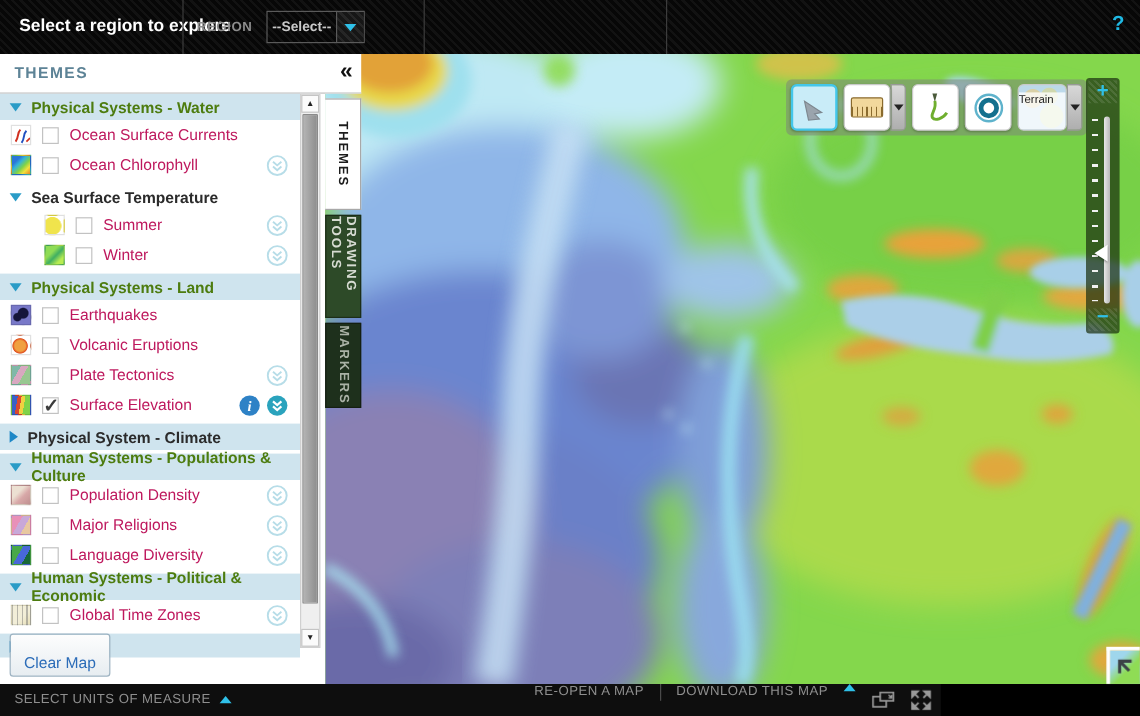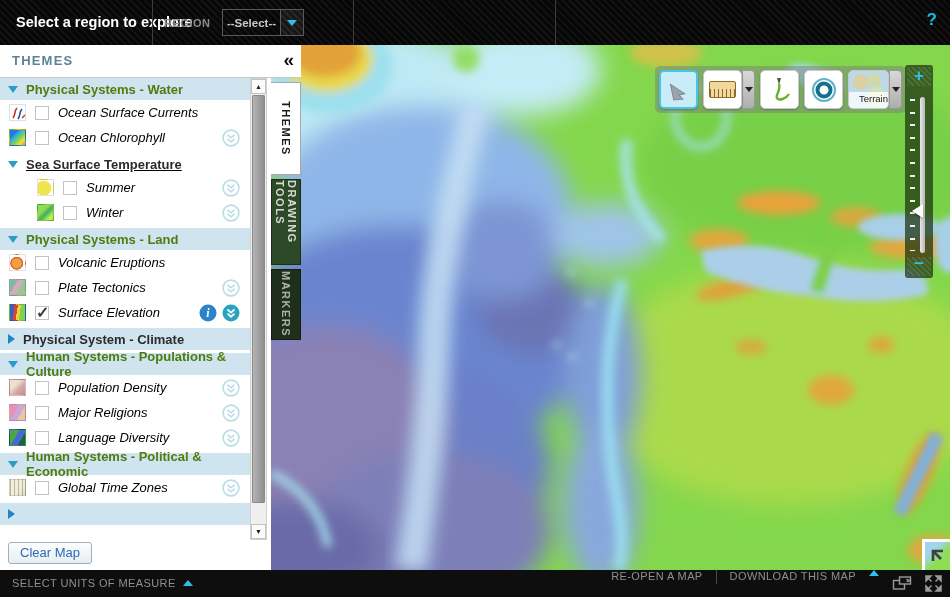--- a/index.html
+++ b/index.html
@@ -48,23 +48,23 @@
   .ruler-glyph { width:27px; height:17px; border:1px solid #8a6b2e; border-radius:2px;
     background:#f2d89c repeating-linear-gradient(90deg,#8a6b2e 0 1px,transparent 1px 4px);
     background-size:100% 55%; background-repeat:no-repeat; background-position:bottom; }
   .terrain-btn { width:41px; height:39px; border-radius:5px; border:1px solid #c9c9c9;
     overflow:hidden; position:relative; cursor:pointer;
     background:
       radial-gradient(circle at 30% 30%, #d9d0a6 0 20%, transparent 22%),
       radial-gradient(circle at 65% 25%, #cfd8ae 0 18%, transparent 20%),
       radial-gradient(circle at 70% 70%, #cfe3b2 0 25%, transparent 27%),
       #bcd9ea; }
-  .terrain-btn .lbl { position:absolute; left:0; right:0; bottom:0; height:16px;
+  .terrain-btn .lbl { position:absolute; left:0; right:0; bottom:0; height:31px;
     background:rgba(255,255,255,.78); color:#1a1a1a; font-size:9.5px;
-    text-align:right; line-height:13px; }
+    text-align:left; line-height:13px; }
 
   
   #zoom-ctl { position:absolute; left:634px; top:20px; width:28px; height:213px;
     background:rgba(28,48,16,.72); border-radius:3px; }
   .zoom-btn { position:absolute; left:2px; width:24px; height:19px; cursor:pointer;
     background:repeating-linear-gradient(45deg,rgba(255,255,255,.10) 0 2px,transparent 2px 4px);
     color:#2fc0e8; font-size:17px; font-weight:bold; text-align:center; line-height:17px; }
   #zoom-in { top:2px; } #zoom-out { bottom:2px; line-height:14px; }
   #zoom-track { position:absolute; left:15px; top:32px; width:5px; height:156px;
     background:linear-gradient(90deg,#e8e8e8,#b8b8b8); border-radius:3px; cursor:pointer; }
@@ -90,34 +90,34 @@
 
   #sidebar { position:absolute; left:0; top:78px; width:271px; height:492px;
     background:#fff; }
   #layer-list { position:absolute; left:0; top:0; width:250px; height:470px;
     overflow:hidden; }
 
   .sect { height:22px; margin-top:3px; display:flex; align-items:center; gap:8px;
     padding-left:8px; background:#cfe4ee; cursor:pointer; }
   .sect .lbl { font-size:13px; font-weight:bold; }
   .sect.exp .lbl { color:#4d7c0f; }
-  .sect.sub { background:#fff;text-decoration:underline; } .sect.sub .lbl, .sect.col .lbl { color:#2b2b2b; }
+  .sect.sub { background:#fff; } .sect.sub .lbl, .sect.col .lbl { color:#2b2b2b; }
   .tri-down-teal { width:0;height:0;border-left:5px solid transparent;
     border-right:5px solid transparent;border-top:7px solid #2a9cc7; }
   .tri-right-blue { width:0;height:0;border-top:5px solid transparent;
     border-bottom:5px solid transparent;border-left:7px solid #1e88c7; }
 
   .row { height:25px; display:flex; align-items:center; gap:9px; padding-left:9px; }
   .row.indent { padding-left:37px; }
   .licon { width:17px; height:17px; flex:none; border:1px solid rgba(0,0,0,.12); }
   .cb { width:14px; height:14px; border:1px solid #c2c2c2; background:#fff;
     flex:none; position:relative; cursor:pointer; }
   .cb.checked::after { content:"\2713"; position:absolute; left:0; top:-4px;
     font-size:16px; font-weight:bold; color:#3c3c3c; }
-  .rlbl { font-size:13px; color:#000000; flex:1;font-style:italic; }
+  .rlbl { font-size:13px; color:#be185d; flex:1; }
   .trail { display:flex; gap:5px; margin-right:10px; }
   .i-ocean-chlorophyll { background:linear-gradient(135deg,#2a76d8 0 25%,#35b4d8 40%,#7fd348 60%,#f2e13c 78%,#e8862a 100%); }
   .i-summer { background:radial-gradient(circle at 38% 55%,#f0e44c 0 58%,#fff 62%); }
   .i-winter { background:linear-gradient(135deg,#8fdc55 0 35%,#3fae62 55%,#b8ec52 80%); }
   .i-earthquakes { background:radial-gradient(circle at 30% 62%,#15153a 0 3px,transparent 4px),
     radial-gradient(circle at 62% 40%,#15153a 0 4px,transparent 5px),#7878c8; }
   .i-volcanic-eruptions { background:radial-gradient(circle at 45% 55%,#f0a040 0 38%,#e05020 52%,#fff 58%),
     radial-gradient(circle at 75% 30%,#e05020 0 18%,transparent 20%),#fff; }
   .i-plate-tectonics { background:linear-gradient(120deg,#7fb8a8 0 32%,#d8a8c0 32% 58%,#98c890 58%); }
   .i-surface-elevation { background:linear-gradient(100deg,#3a60c8 0 28%,#d84830 28% 46%,#f0d040 46% 64%,#7fd348 64%); }
@@ -131,38 +131,38 @@
   #sb { position:absolute; left:250px; top:0; width:17px; height:462px;
     background:#efefef; border:1px solid #d0d0d0; }
   .sb-btn { position:absolute; left:0; width:15px; height:15px; background:#fbfbfb;
     border:1px solid #c4c4c4; color:#222; font-size:7px; text-align:center;
     line-height:14px; cursor:pointer; }
   #sb-up { top:0; } #sb-down { bottom:0; }
   #sb-thumb { position:absolute; left:1px; top:16px; width:13px; height:408px;
     background:linear-gradient(90deg,#b4b4b4,#8e8e8e); border:1px solid #8a8a8a;
     border-radius:1px; cursor:pointer; }
 
-  #clear-map { position:absolute; left:8px; bottom:6px; padding:2px 11px 3px;
+  #clear-map { position:absolute; left:8px; bottom:6px; padding:16px 11px 3px;
     font-size:13px; color:#2b6cb8; background:linear-gradient(#fdfdfd,#e7edf1);
     border:1px solid #9cb2c1; border-radius:3px; cursor:pointer;
     font-family:"Liberation Sans", sans-serif; }
 
   
   .vtab { position:absolute; left:271px; width:30px; display:flex;
     align-items:center; justify-content:center; cursor:pointer;
     writing-mode:vertical-rl; font-size:11px; font-weight:bold; letter-spacing:1.5px; }
   #tab-themes { top:82px; height:93px; background:#fff; color:#1c1c1c;
     border:1px solid #a8a8a8; border-left:none; }
   #tab-drawing { top:179px; height:86px; background:#2d4a28; color:#d6dbd2;
     border:1px solid #1c2e18; }
   #tab-markers { top:269px; height:71px; background:#1e301c; color:#aab2a6;
     border:1px solid #141f12; }
 
   
-  #bottombar { position:absolute; left:0; top:570px; width:950px; height:27px;
+  #bottombar { position:absolute; left:0; top:570px; width:784px; height:27px;
     background:#0e0e0e; }
   #units { position:absolute; left:12px; top:7px; color:#8f8f8f; font-size:11px;
     letter-spacing:.4px; cursor:pointer; }
   .tri-up-cyan { width:0;height:0;border-left:5px solid transparent;
     border-right:5px solid transparent;border-bottom:6px solid #2fc0e8; }
   #units-tri { position:absolute; left:183px; top:10px; cursor:pointer; }
   #bb-right { position:absolute; right:8px; top:0; height:27px; display:flex;
     gap:13px; }
   #bb-right .lnk { color:#8f8f8f; font-size:11px; letter-spacing:.4px; cursor:pointer; }
   #bb-right .sep { width:1px; height:14px; background:#4a4a4a; }
@@ -379,20 +379,25 @@
           <svg width="18" height="18">
             <circle cx="9" cy="9" r="7.9" fill="none" stroke="#b7dde8" stroke-width="1.6"></circle>
             <path d="M5.5 5.8 L9 8.8 L12.5 5.8 M5.5 9.8 L9 12.8 L12.5 9.8" fill="none" stroke="#b7dde8" stroke-width="1.6"></path>
           </svg>
         </span>
       </div>
 
       <div class="sect exp">
         <span class="tri-down-teal"></span>
         <span class="lbl">Physical Systems - Land</span>
+      </div>
+      <div class="row">
+        <span class="licon i-earthquakes"></span>
+        <span class="cb"></span>
+        <span class="rlbl">Earthquakes</span>
       </div>
       <div class="row">
         <span class="licon i-volcanic-eruptions"></span>
         <span class="cb"></span>
         <span class="rlbl">Volcanic Eruptions</span>
       </div>
       <div class="row">
         <span class="licon i-plate-tectonics"></span>
         <span class="cb"></span>
         <span class="rlbl">Plate Tectonics</span>

